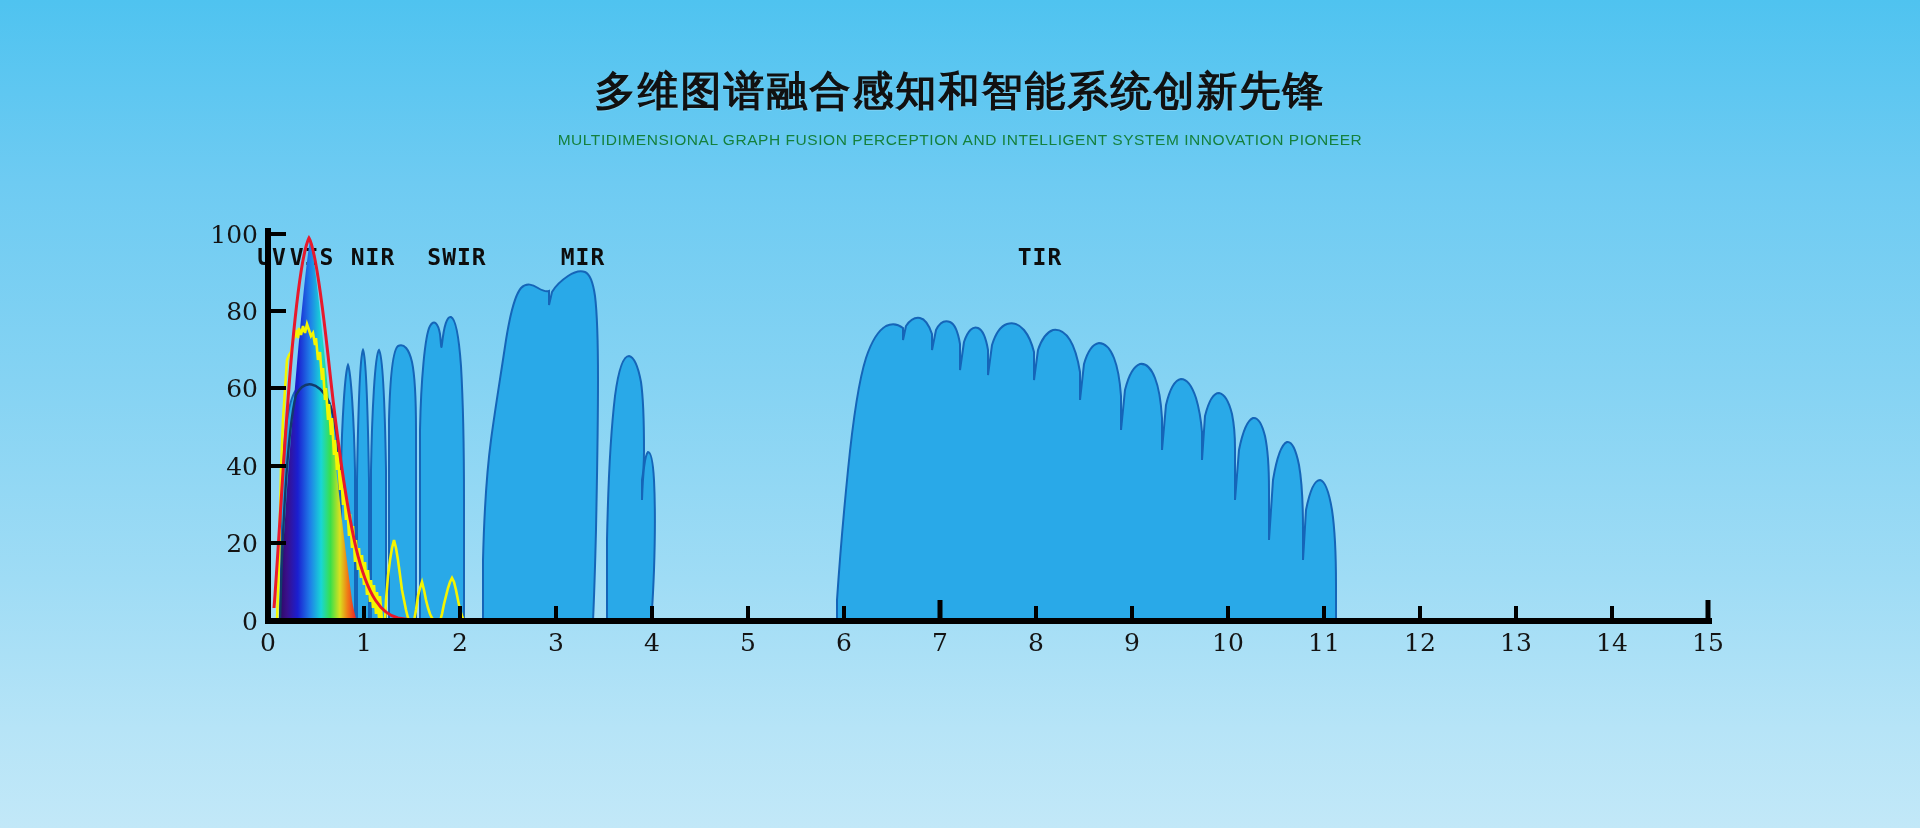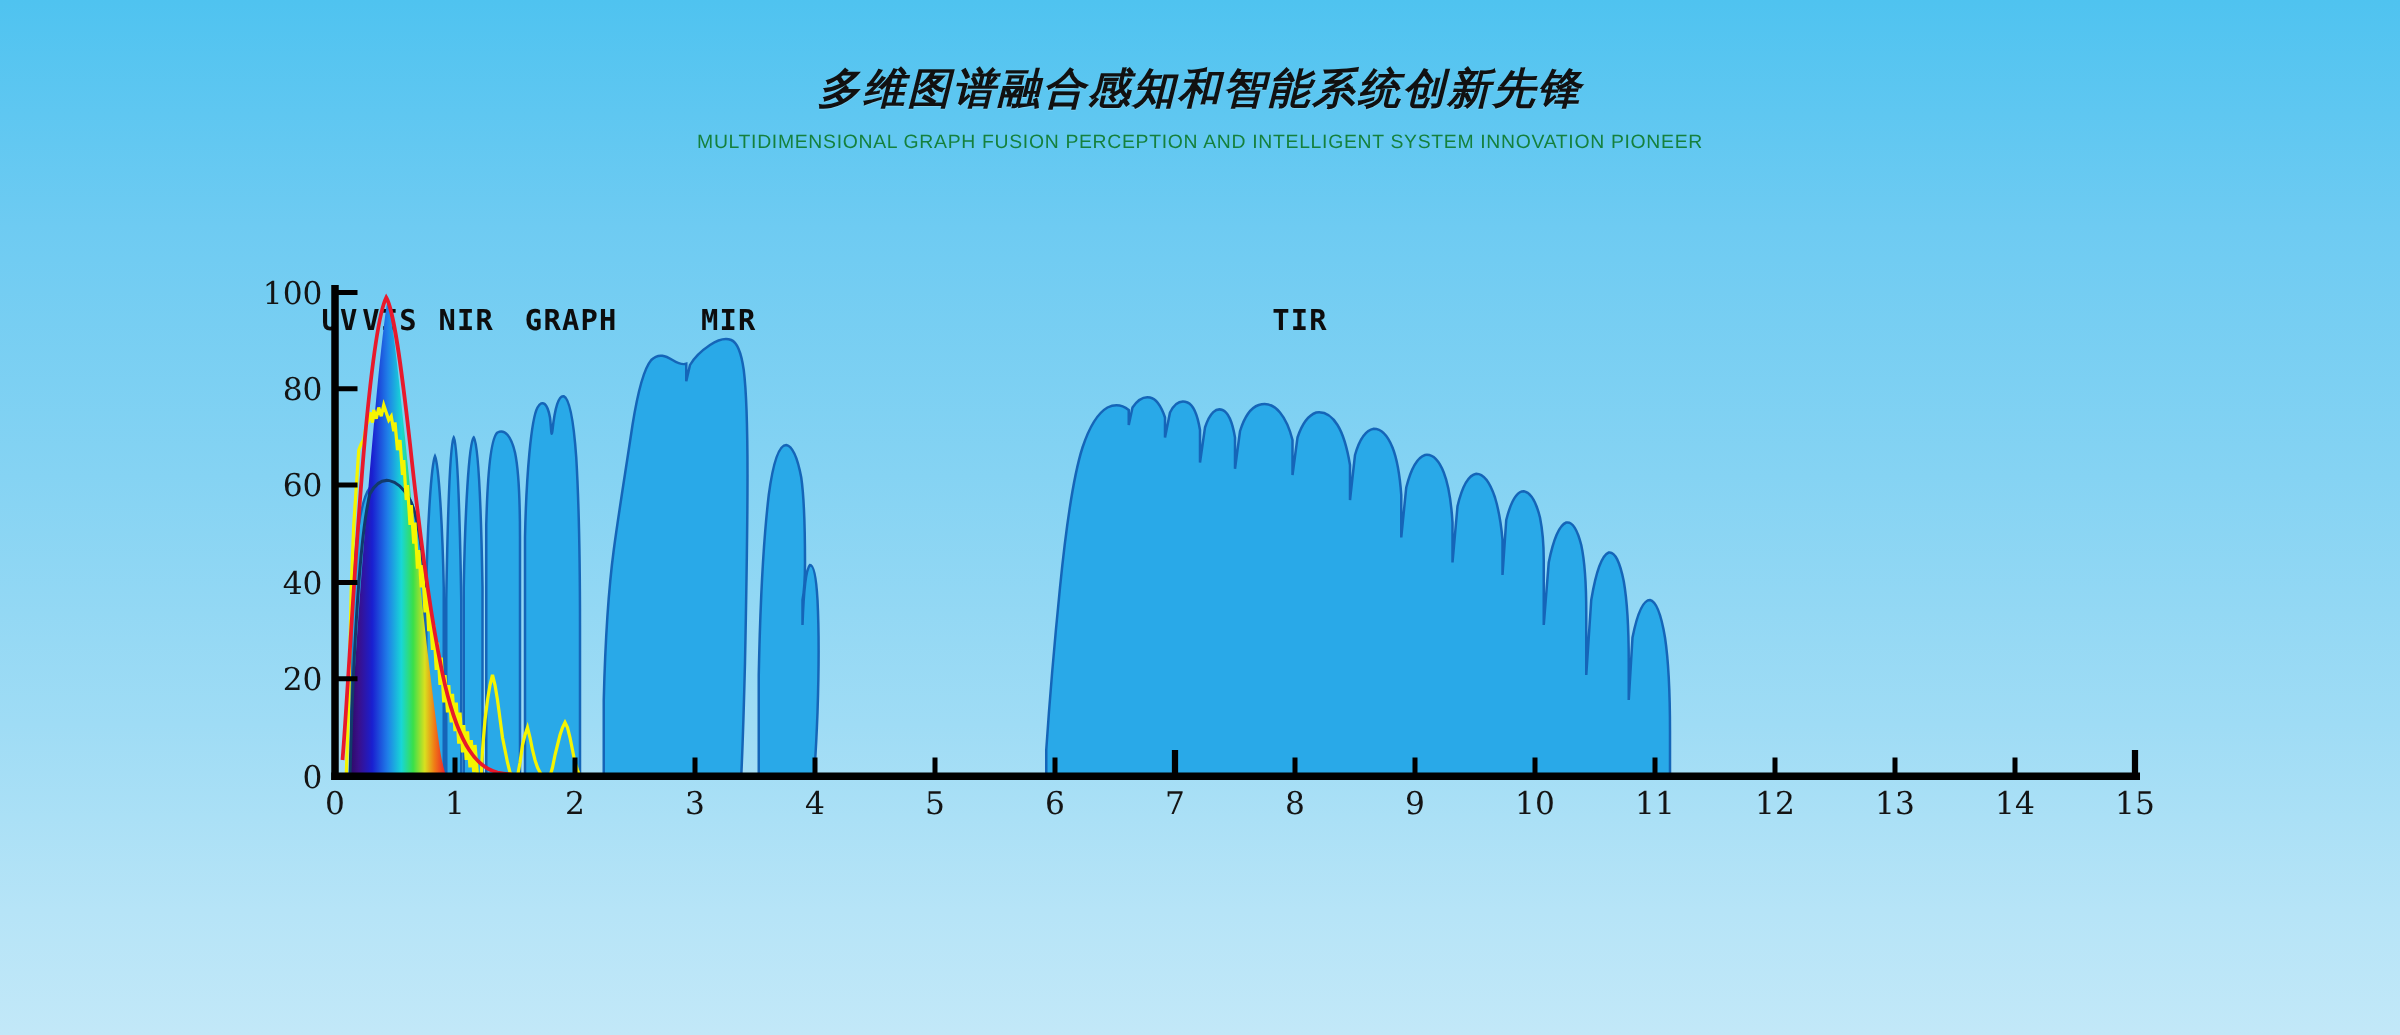--- a/index.html
+++ b/index.html
@@ -8,24 +8,23 @@
     font-family:"Liberation Sans",sans-serif;
     background:linear-gradient(180deg,#4fc3f0 0%,#6ecbf2 22%,#85d3f3 46%,#9fdcf5 70%,#b6e4f7 88%,#c2e8f8 100%);
     position:relative;
   }
   #page{position:absolute;inset:0;}
 
   
   .header{position:absolute;left:0;right:0;top:52px;text-align:center;}
   .title{
     font-family:"DejaVu Sans","Liberation Sans",sans-serif;
-    font-size:34px;font-weight:700;color:#111;letter-spacing:2px;
-    line-height:1.15;margin:0;
+    font-size:41px;font-weight:700;color:#111;letter-spacing:2px;
+    line-height:1.15;margin:16px;
     text-shadow:0 1px 0 rgba(255,255,255,.18);
-    font-style:italic;
   }
   .subtitle{
     margin:14px 0 0 0;
     font-family:"Liberation Sans",sans-serif;
     font-size:15.5px;font-weight:400;color:#15803d;letter-spacing:.55px;
     white-space:nowrap;
   }
 
   
   .bands{position:absolute;left:0;top:228px;width:1920px;height:30px;}
@@ -55,21 +54,21 @@
 
   <div class="header">
     <h1 class="title">多维图谱融合感知和智能系统创新先锋</h1>
     <p class="subtitle">MULTIDIMENSIONAL GRAPH FUSION PERCEPTION AND INTELLIGENT SYSTEM INNOVATION PIONEER</p>
   </div>
 
   <div class="bands">
     <span class="band-label" style="left:272px">UV</span>
     <span class="band-label" style="left:312px">VIS</span>
     <span class="band-label" style="left:373px">NIR</span>
-    <span class="band-label" style="left:457px">GRAPH</span>
+    <span class="band-label" style="left:457px">SWIR</span>
     <span class="band-label" style="left:583px">MIR</span>
     <span class="band-label" style="left:1040px">TIR</span>
   </div>
 
   <div class="plot">
     <svg width="1920" height="828" viewBox="0 0 1920 828" xmlns="http://www.w3.org/2000/svg">
       <defs>
 
         <linearGradient id="visGrad" x1="0" y1="0" x2="1" y2="0">
           <stop offset="0.00" stop-color="#2b0a5e"></stop>

